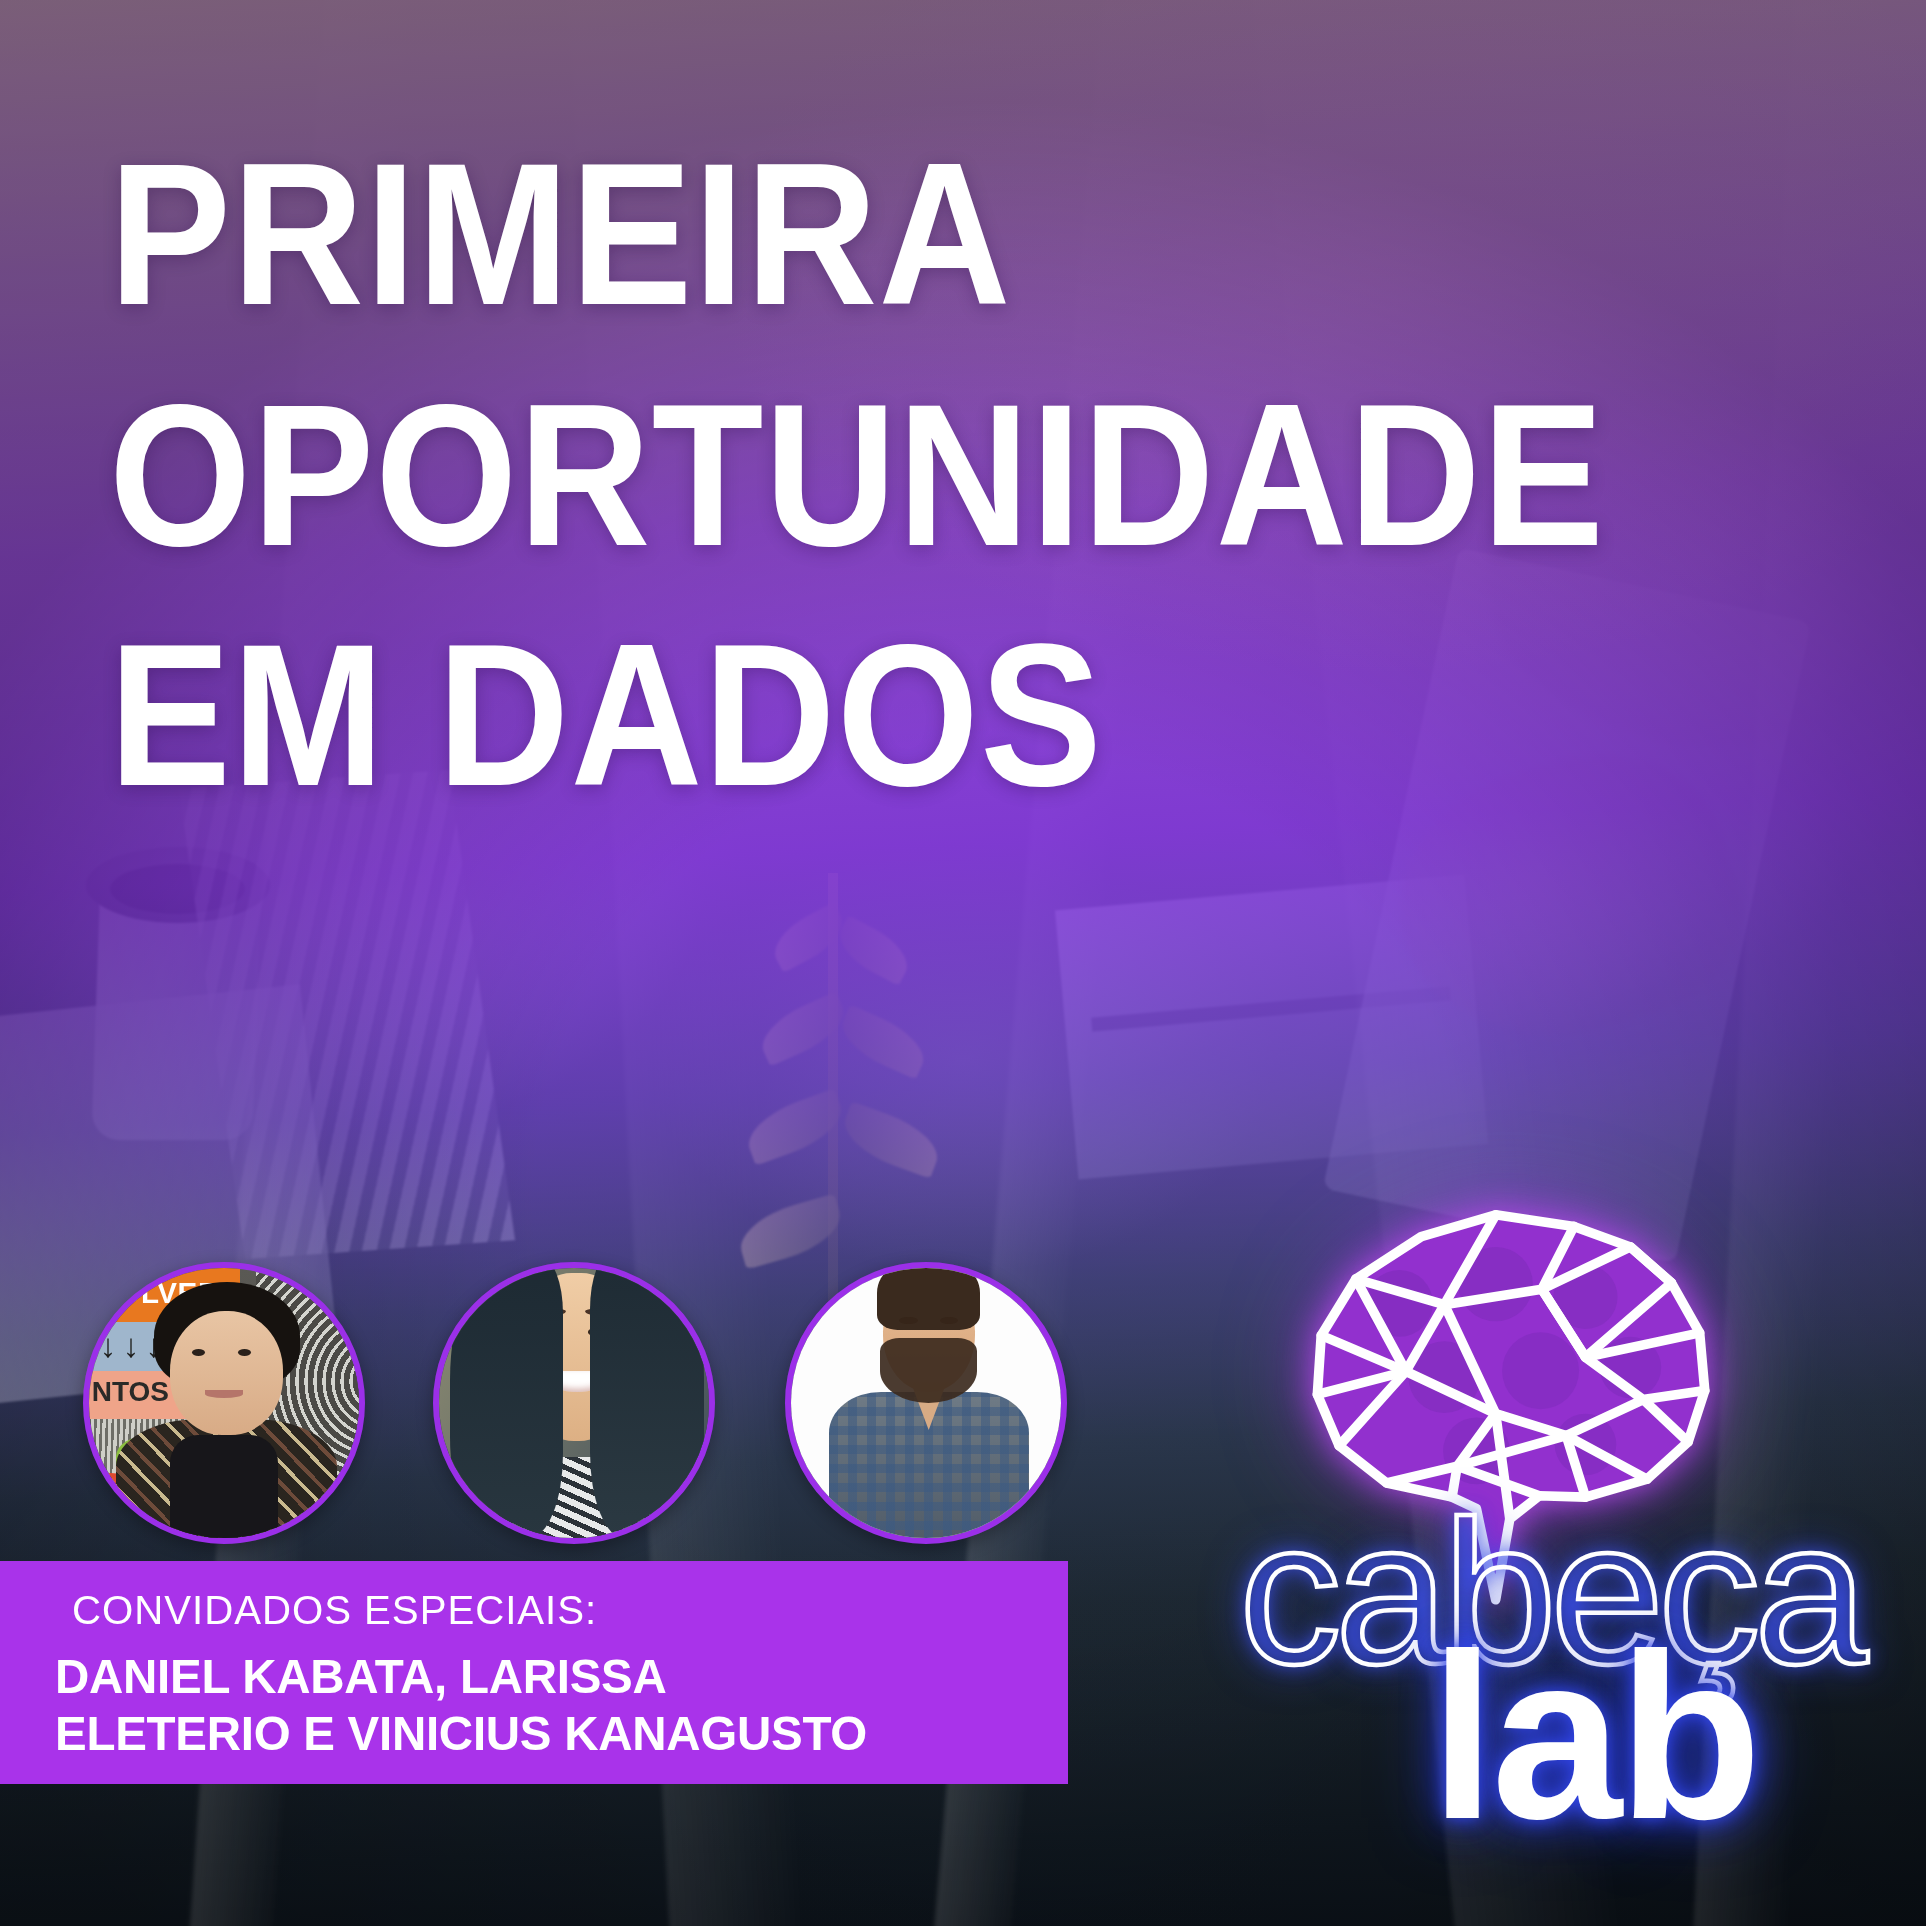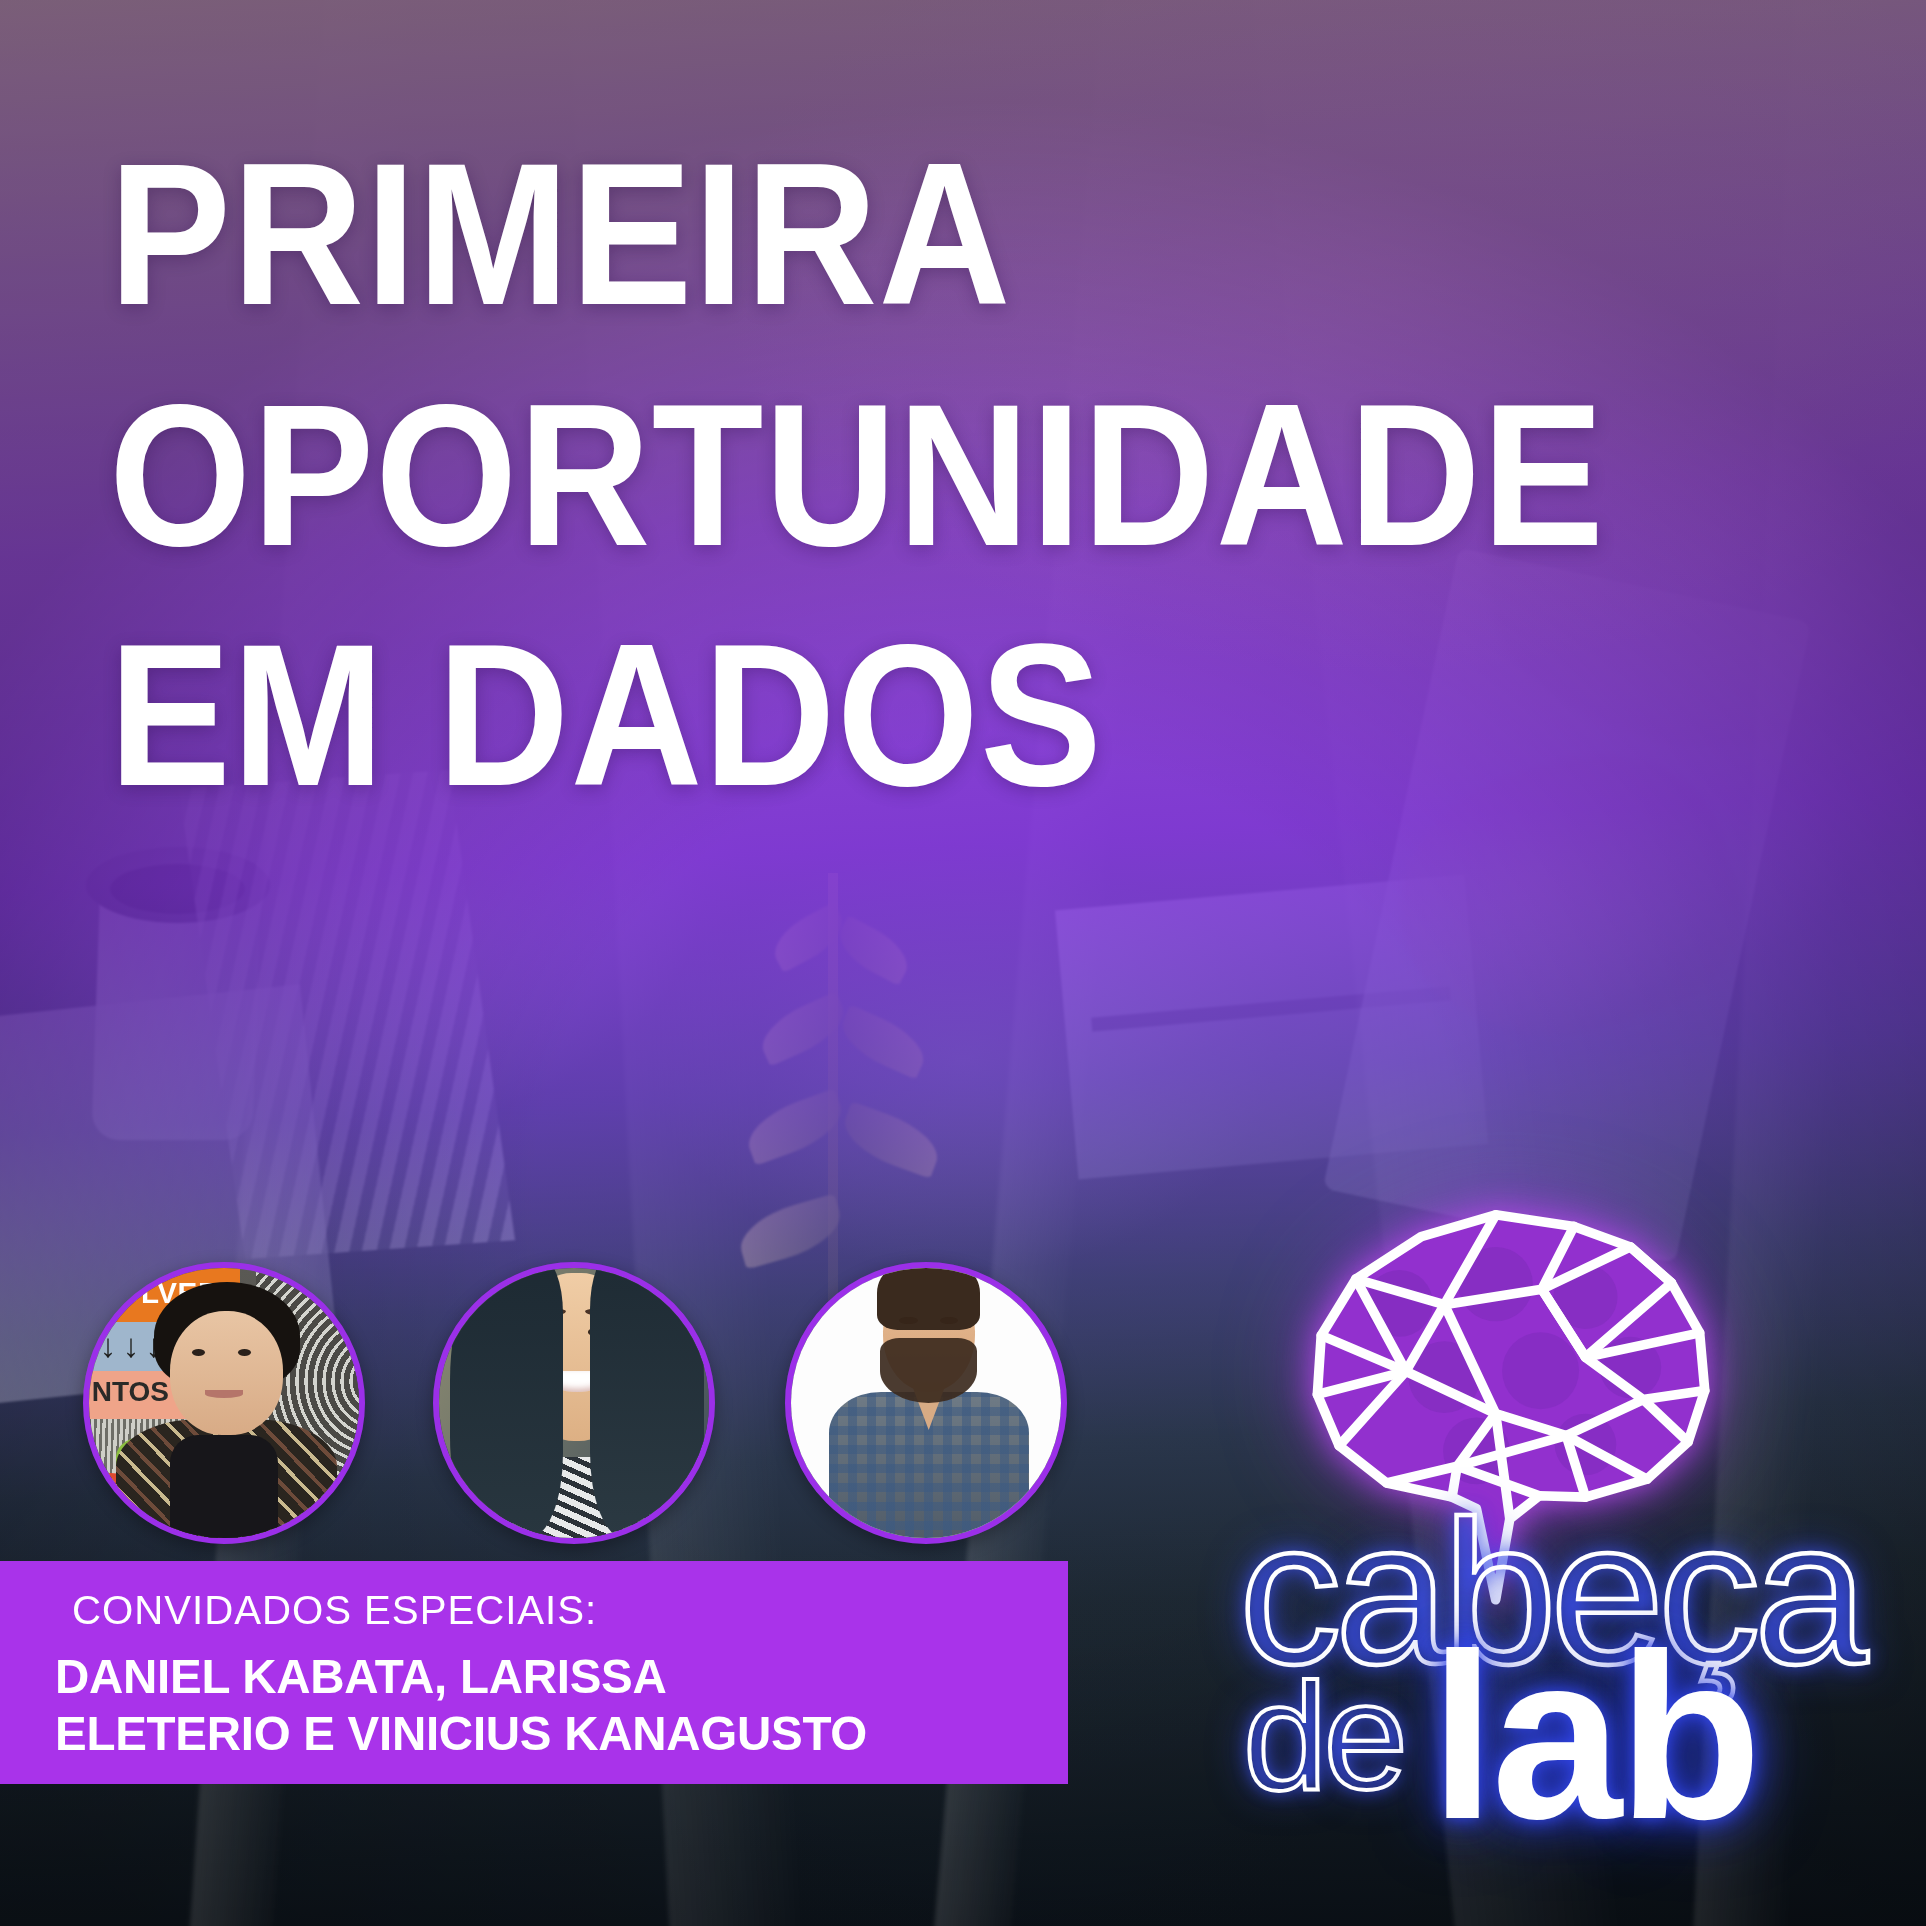--- a/index.html
+++ b/index.html
@@ -407,18 +407,17 @@
         <path d="M58,200 L190,256"></path>
         <path d="M250,152 L190,256"></path>
         <path d="M330,322 L352,486"></path>
         <path d="M470,234 L402,128"></path>
         <path d="M540,62 L604,118"></path>
         <path d="M270,404 L440,356"></path>
       </g>
     </svg>
 
     <div class="word w-cabeca">cabeça</div>
-    <div class="word w-de">de</div>
     <div class="word w-lab">lab</div>
   </div>
 
 </div>
 
 
 </body></html>

